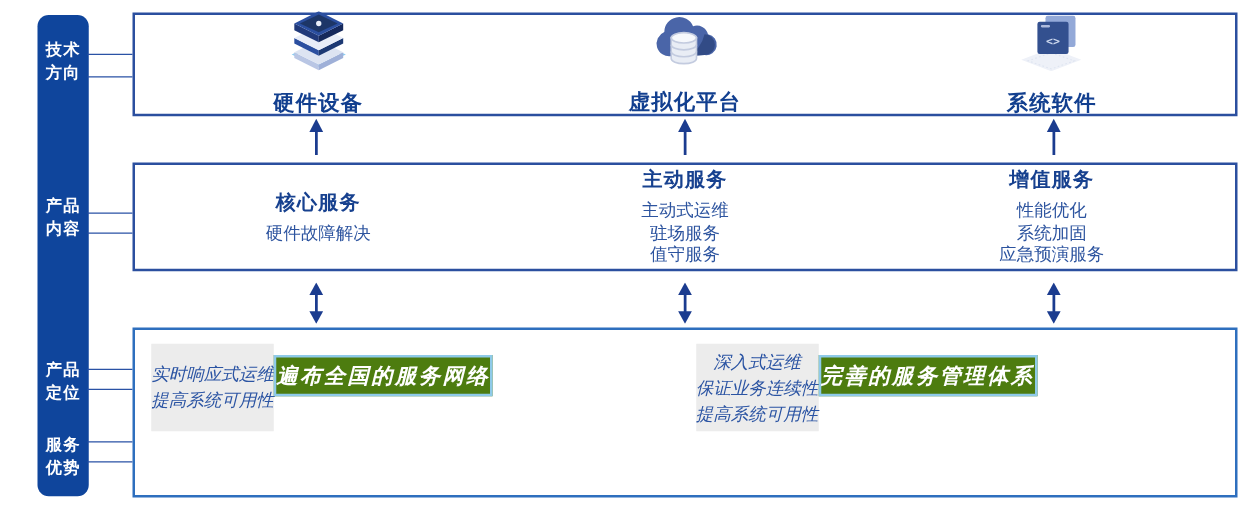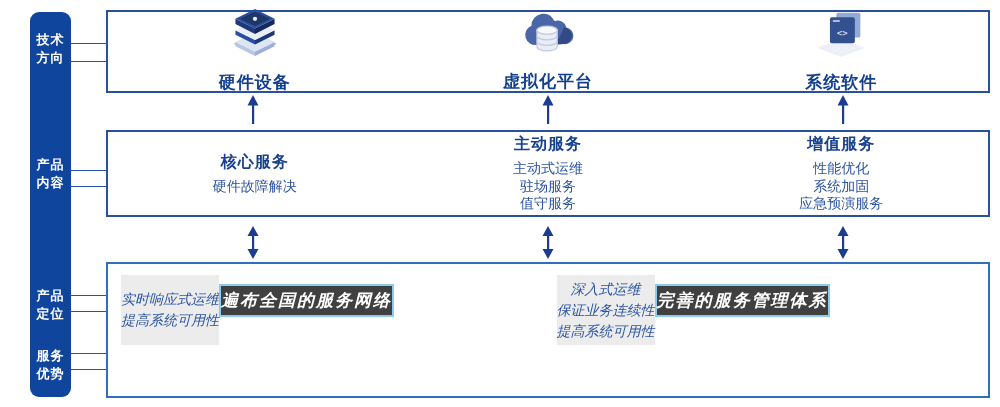--- a/index.html
+++ b/index.html
@@ -43,21 +43,21 @@
   .svc-title { font-size: 16px; font-weight: bold; color: #17418f; letter-spacing: 1px; margin-bottom: 5px; }
   .svc-item  { font-size: 14px; color: #2d549f; line-height: 17.5px; }
   
   .pos-col { flex: 1 1 0; display: flex; flex-direction: row; font-style: italic; }
   .pos-panel {
     height: 70px; background: #ececec;
     display: flex; flex-direction: column; align-items: center; justify-content: center;
   }
   .pos-line { font-size: 14px; color: #2b54a3; line-height: 21px; }
   .banner {
-    margin-top: 9px; height: 33px; background: #404040; border: 2px solid #8ecae9;
+    margin-top: 9px; height: 33px; background: #4d7c0f; border: 2px solid #8ecae9;
     display: flex; align-items: center; justify-content: center;
     color: #ffffff; font-size: 17px; font-weight: bold; letter-spacing: 2px;
   }
   
   .arrow-row {
     position: absolute; left: 106px; width: 884px;
     display: flex; flex-direction: row;
   }
   .arrow-row .cell { justify-content: flex-start; }
   .arrows-up  { top: 95px;  height: 30px; }

